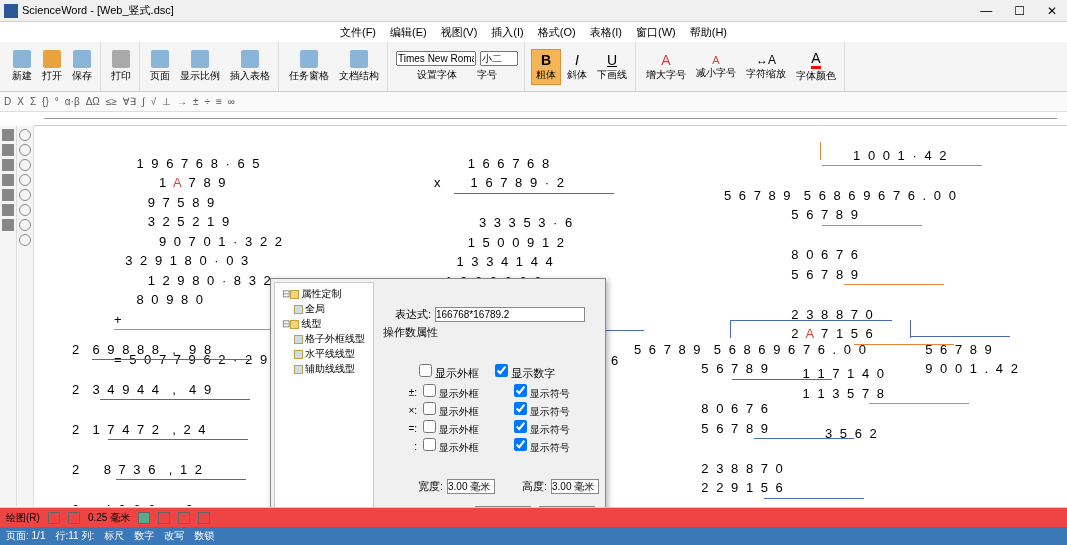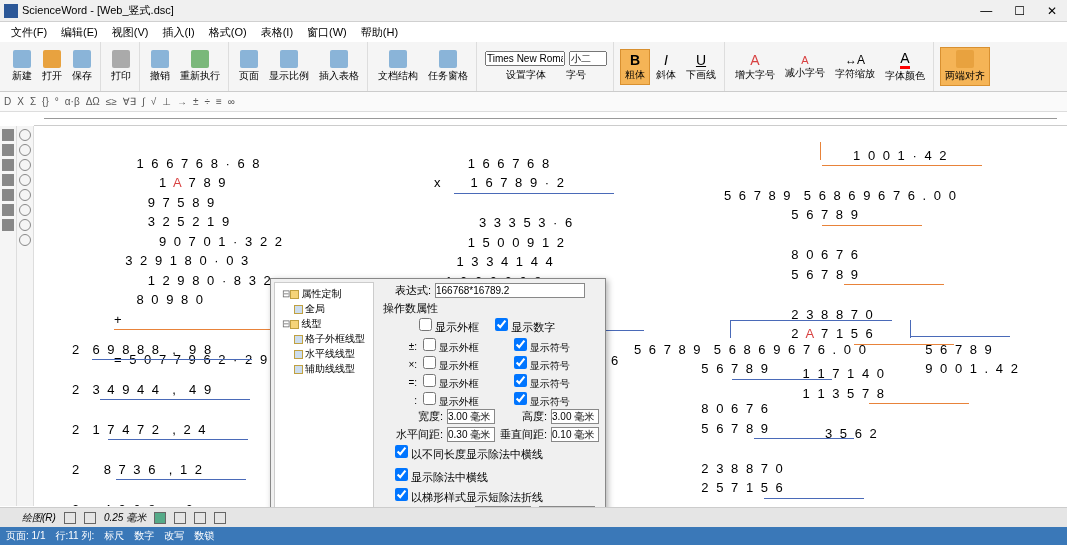--- a/index.html
+++ b/index.html
@@ -5,21 +5,21 @@
 * { margin: 0; padding: 0; box-sizing: border-box; font-family: "Microsoft YaHei", sans-serif; }
 body { background: #fff; width: 1067px; height: 545px; position: relative; overflow: hidden; }
 
 
 .titlebar { height: 22px; background: #f0f0f0; display: flex; align-items: center; padding: 0 4px; font-size: 11px; border-bottom: 1px solid #d0d0d0; }
 .titlebar .app-icon { width: 14px; height: 14px; background: #2b5797; margin-right: 4px; display: inline-block; }
 .titlebar .win-controls { margin-left: auto; display: flex; gap: 10px; font-size: 12px; }
 .titlebar .win-controls span { cursor: pointer; padding: 0 6px; }
 
 
-.menubar { height: 20px; background: #fff; display: flex; align-items: center; padding: 0 6px; font-size: 11px; gap: 4px; }
+.menubar { height: 20px; background: #fff; display: flex; align-items: center; padding: 0 6px; font-size: 11px; gap: 4px; justify-content: center; }
 .menubar span { padding: 2px 5px; cursor: pointer; }
 
 
 .ribbon { height: 50px; background: #f5f5f5; border-bottom: 1px solid #ccc; display: flex; align-items: center; padding: 0 4px; gap: 2px; font-size: 10px; }
 .ribbon-group { display: flex; align-items: center; gap: 2px; padding: 0 4px; border-right: 1px solid #ddd; height: 100%; }
 .ribbon-btn { display: flex; flex-direction: column; align-items: center; justify-content: center; padding: 2px 4px; cursor: pointer; min-width: 28px; }
 .ribbon-btn .ico { width: 18px; height: 18px; background: #8ab4d8; border-radius: 2px; margin-bottom: 1px; }
 .ribbon-btn .ico.orange { background: #e8a23f; }
 .ribbon-btn .ico.green { background: #7ab87a; }
 .ribbon-btn .ico.gray { background: #aaa; }
@@ -53,32 +53,32 @@
 .red { color: #d84040; }
 
 
 .dialog { position: absolute; left: 270px; top: 278px; width: 336px; height: 255px; background: #f0f0f0; border: 1px solid #888; box-shadow: 2px 2px 6px rgba(0,0,0,0.3); font-size: 11px; display: flex; }
 .tree-pane { width: 106px; background: #fff; border: 1px solid #ccc; margin: 3px; padding: 3px; font-size: 10px; line-height: 1.5; }
 .tree-pane .node { padding-left: 4px; cursor: pointer; }
 .tree-pane .node.sub { padding-left: 16px; }
 .tree-pane .fold { color: #666; }
 .tree-pane .ficon { display:inline-block; width:9px; height:9px; background:#f5d478; border:1px solid #c0a040; margin-right:2px; vertical-align:middle; }
 .form-pane { flex: 1; padding: 4px 6px; }
-.form-row { display: flex; align-items: flex-end; gap: 4px; margin-bottom: 3px; }
+.form-row { display: flex; align-items: flex-end; gap: 4px; margin-bottom: 3px; margin-top: 24px; }
 .form-row label { min-width: 48px; text-align: right; }
 .form-row input[type=text] { width: 48px; height: 15px; font-size: 10px; border: 1px solid #888; }
 .form-row input.wide { width: 150px; }
 .section-label { font-size: 11px; margin: 2px 0; }
 .chk-grid { display: grid; grid-template-columns: 14px auto auto; gap: 1px 6px; align-items: center; font-size: 10px; margin-left: 20px; }
 .chk-grid .sym { text-align: right; }
 .dialog-btns { position: absolute; right: 10px; bottom: 6px; display: flex; gap: 8px; }
 .dialog-btns button { width: 56px; height: 20px; font-size: 11px; background: #e8e8e8; border: 1px solid #888; cursor: pointer; }
 
 
-.statusbar2 { position: absolute; bottom: 18px; left: 0; right: 0; height: 20px; background: #e5e5e5; border-top: 1px solid #ccc; display: flex; align-items: center; padding: 0 22px; font-size: 10px; gap: 8px; font-style: italic; }
+.statusbar2 { position: absolute; bottom: 18px; left: 0; right: 0; height: 20px; background: #ef4444; border-top: 1px solid #ccc; display: flex; align-items: center; padding: 0 6px; font-size: 10px; gap: 8px; }
 .statusbar2 .tool-sq { width: 12px; height: 12px; border: 1px solid #666; cursor: pointer; }
 .statusbar { position: absolute; bottom: 0; left: 0; right: 0; height: 18px; background: #3a78b8; color: #fff; display: flex; align-items: center; padding: 0 6px; font-size: 10px; gap: 10px; }
 .statusbar span { cursor: pointer; }
 </style>
 </head>
 <body>
 
 <div class="titlebar">
   <span class="app-icon"></span>
   <span>ScienceWord - [Web_竖式.dsc]</span>
@@ -117,49 +117,39 @@
   </div>
   <div class="ribbon-group">
     <div class="ribbon-btn">
         <div class="ico gray"></div>
         <span>打印</span>
       </div>
   </div>
   <div class="ribbon-group">
     <div class="ribbon-btn">
         <div class="ico"></div>
-        <span>撤销</span>
-      </div>
-    <div class="ribbon-btn">
-        <div class="ico green"></div>
-        <span>重新执行</span>
-      </div>
-  </div>
-  <div class="ribbon-group">
-    <div class="ribbon-btn">
-        <div class="ico"></div>
         <span>页面</span>
       </div>
     <div class="ribbon-btn">
         <div class="ico"></div>
         <span>显示比例</span>
       </div>
     <div class="ribbon-btn">
         <div class="ico"></div>
         <span>插入表格</span>
       </div>
   </div>
   <div class="ribbon-group">
     <div class="ribbon-btn">
         <div class="ico"></div>
+        <span>任务窗格</span>
+      </div>
+    <div class="ribbon-btn">
+        <div class="ico"></div>
         <span>文档结构</span>
-      </div>
-    <div class="ribbon-btn">
-        <div class="ico"></div>
-        <span>任务窗格</span>
       </div>
   </div>
   <div class="ribbon-group">
     <div class="font-group">
       <div class="font-row">
         <input value="Times New Roman" style="">
         <input class="sz" value="小二" style="">
       </div>
       <div class="font-row" style="justify-content:center;gap:20px;">
         <span>设置字体</span>
@@ -190,26 +180,20 @@
         <span style="font-size:11px;color:#d84040">A</span>
         <span>减小字号</span>
       </div>
     <div class="ribbon-btn">
         <span style="font-size:12px">↔A</span>
         <span>字符缩放</span>
       </div>
     <div class="ribbon-btn">
         <span style="font-size:14px;border-bottom:3px solid red">A</span>
         <span>字体颜色</span>
-      </div>
-  </div>
-  <div class="ribbon-group" style="border-right:none">
-    <div class="ribbon-btn active wide">
-        <div class="ico orange"></div>
-        <span>两端对齐</span>
       </div>
   </div>
 </div>
 
 <div class="toolbar2">
   <span>D</span>
   <span>X</span>
   <span>Σ</span>
   <span>{}</span>
   <span>°</span>
@@ -245,21 +229,21 @@
     <div></div>
     <div></div>
     <div></div>
     <div></div>
     <div></div>
     <div></div>
   </div>
   <div class="doc">
 
     <div class="math-block" style="left:80px; top:8px;">
-<span>    1 6 6 7 6 8 · 6 8</span>
+<span>    1 9 6 7 6 8 · 6 5</span>
 <span>        1 <span class="red">A</span> 7 8 9</span>
 <span>      9 7 5 8 9</span>
 <span>      3 2 5 2 1 9</span>
 <span>        9 0 7 0 1 · 3 2 2</span>
 <span>  3 2 9 1 8 0 · 0 3</span>
 <span>      1 2 9 8 0 · 8 3 2</span>
 <span>    8 0 9 8 0</span>
 <span>+</span><hr class="hr-orange" style="width:210px">
 <span>= 5 0 7 7 9 6 2 · 2 9 2</span>
     </div>
@@ -301,21 +285,21 @@
 
 
     </div>
 
     <div class="math-block" style="left:600px; top:194px;">
 <span><span>5 6 7 8 9</span>  <span>5 6 8 6 9 6 7 6 . 0 0</span></span>
 <span>            <span>5 6 7 8 9</span></span><hr class="hr-blue" style="width:100px;margin-left:98px">
 <span>        <span>    8 0 6 7 6</span></span>
 <span>        <span>    5 6 7 8 9</span></span><hr class="hr-blue" style="width:100px;margin-left:120px">
 <span>        <span>    2 3 8 8 7 0</span></span>
-<span>        <span>    2 5 7 1 5 6</span></span><hr class="hr-blue" style="width:100px;margin-left:130px">
+<span>        <span>    2 2 9 1 5 6</span></span><hr class="hr-blue" style="width:100px;margin-left:130px">
 
 
 
     </div>
     <div style="position:absolute;left:696px;top:194px;width:162px;height:0;border-top:1.5px solid #4a6ab8"></div>
     <div style="position:absolute;left:696px;top:194px;width:0;height:18px;border-left:1.5px solid #4a6ab8"></div>
 
     <div class="math-block" style="left:880px; top:194px;">
 <span>  <span>5 6 7 8 9</span></span>
 <span>  <span>9 0 0 1 . 4 2</span></span>

